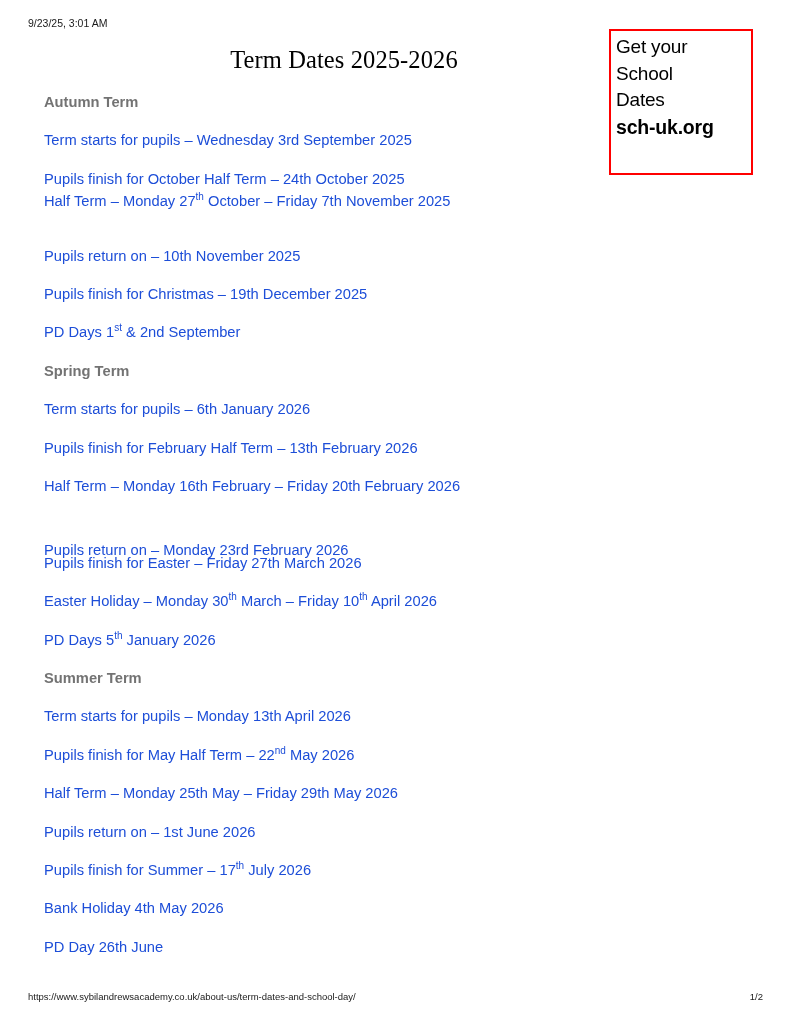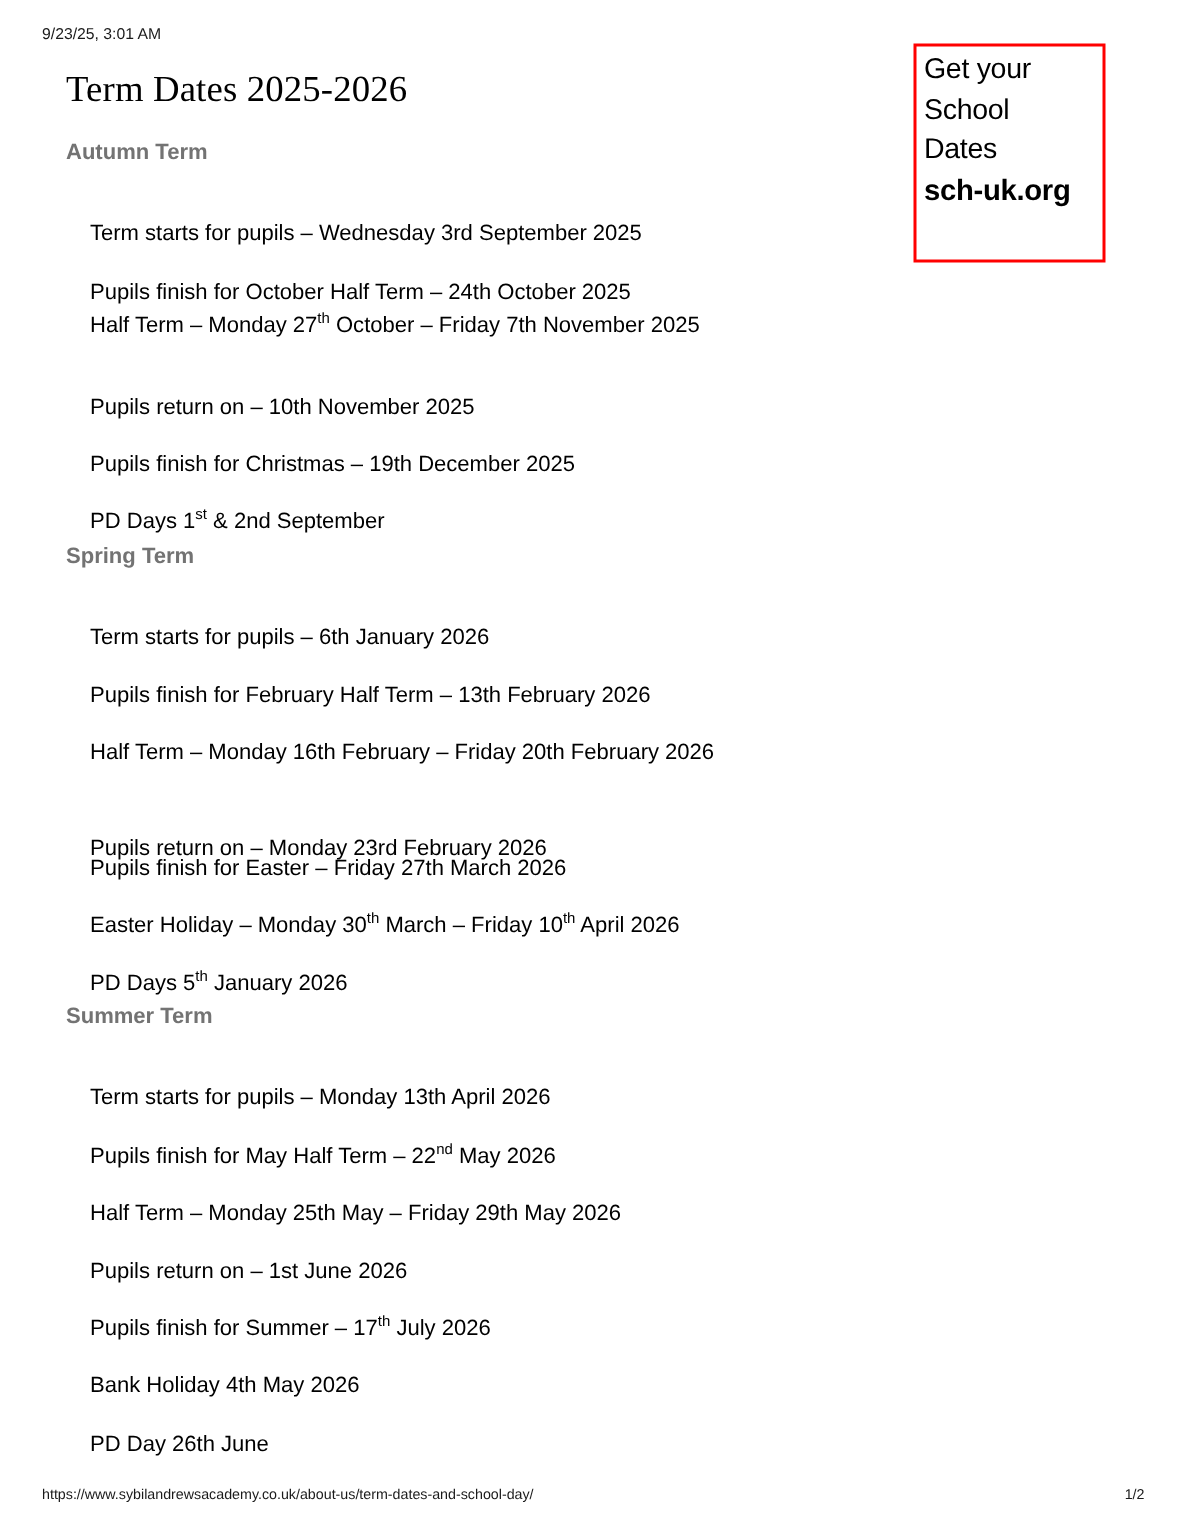--- a/index.html
+++ b/index.html
@@ -40,21 +40,21 @@
     width: 791px;
     text-align: center;
     white-space: nowrap;
   }
 
   
   .promo-box {
     position: absolute;
     left: 609px;
     top: 29px;
-    width: 128px;
+    width: 144px;
     height: 146px;
     border: 2px solid #ff0000;
     box-sizing: border-box;
     background: #ffffff;
     padding: 3px 0 0 5px;
   }
   .promo-line {
     font-size: 19px;
     line-height: 26.5px;
     color: #000000;
@@ -75,35 +75,36 @@
   }
   .doc-title {
     font-family: "Liberation Serif", serif;
     font-size: 24.5px;
     line-height: 30px;
     font-weight: normal;
     margin: 0 0 0 0;
     padding: 0;
     color: #000000;
     letter-spacing: 0.1px;
+    text-align: center;
   }
   .term-heading {
     font-size: 14.7px;
     font-weight: bold;
     line-height: 20px;
     margin: 0;
     padding: 0;
     color: #737373;
   }
   .entry {
     font-size: 14.7px;
     line-height: 20px;
-    margin: 16px;
+    margin: 0;
     padding: 0;
-    color: #000000;
+    color: #1d4ed8;
     white-space: nowrap;
   }
   .entry sup {
     font-size: 0.68em;
     vertical-align: super;
     line-height: 0;
   }
 
   
   .blk { position: absolute; left: 0; }

